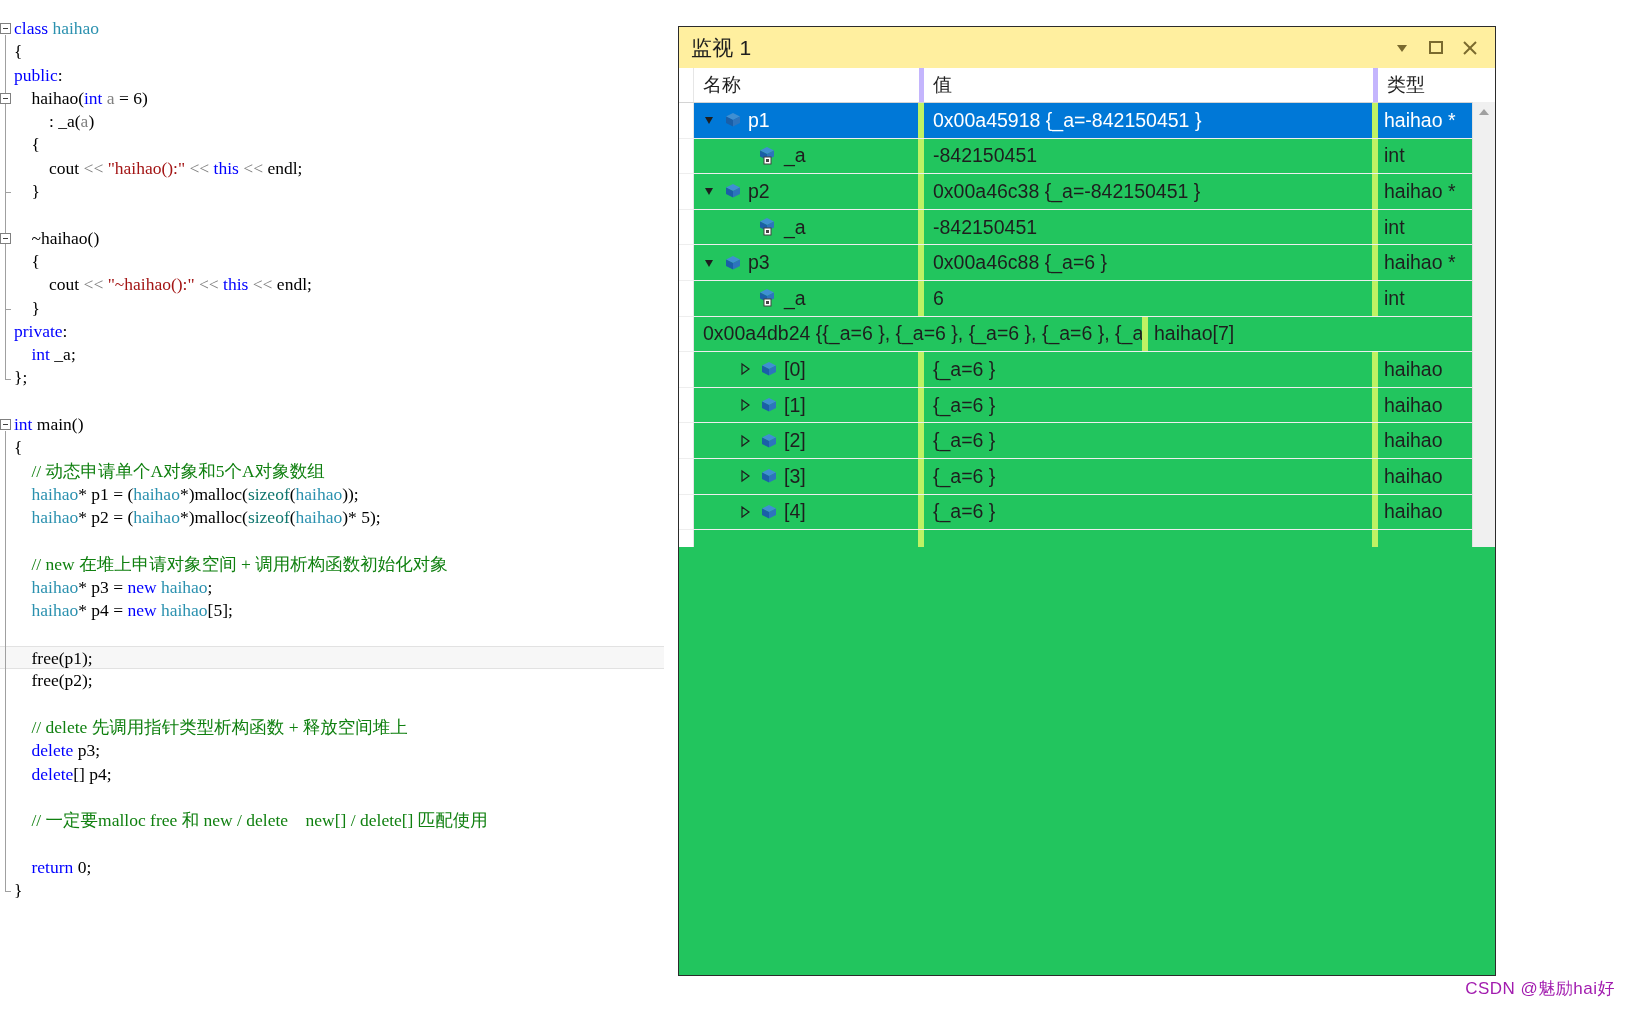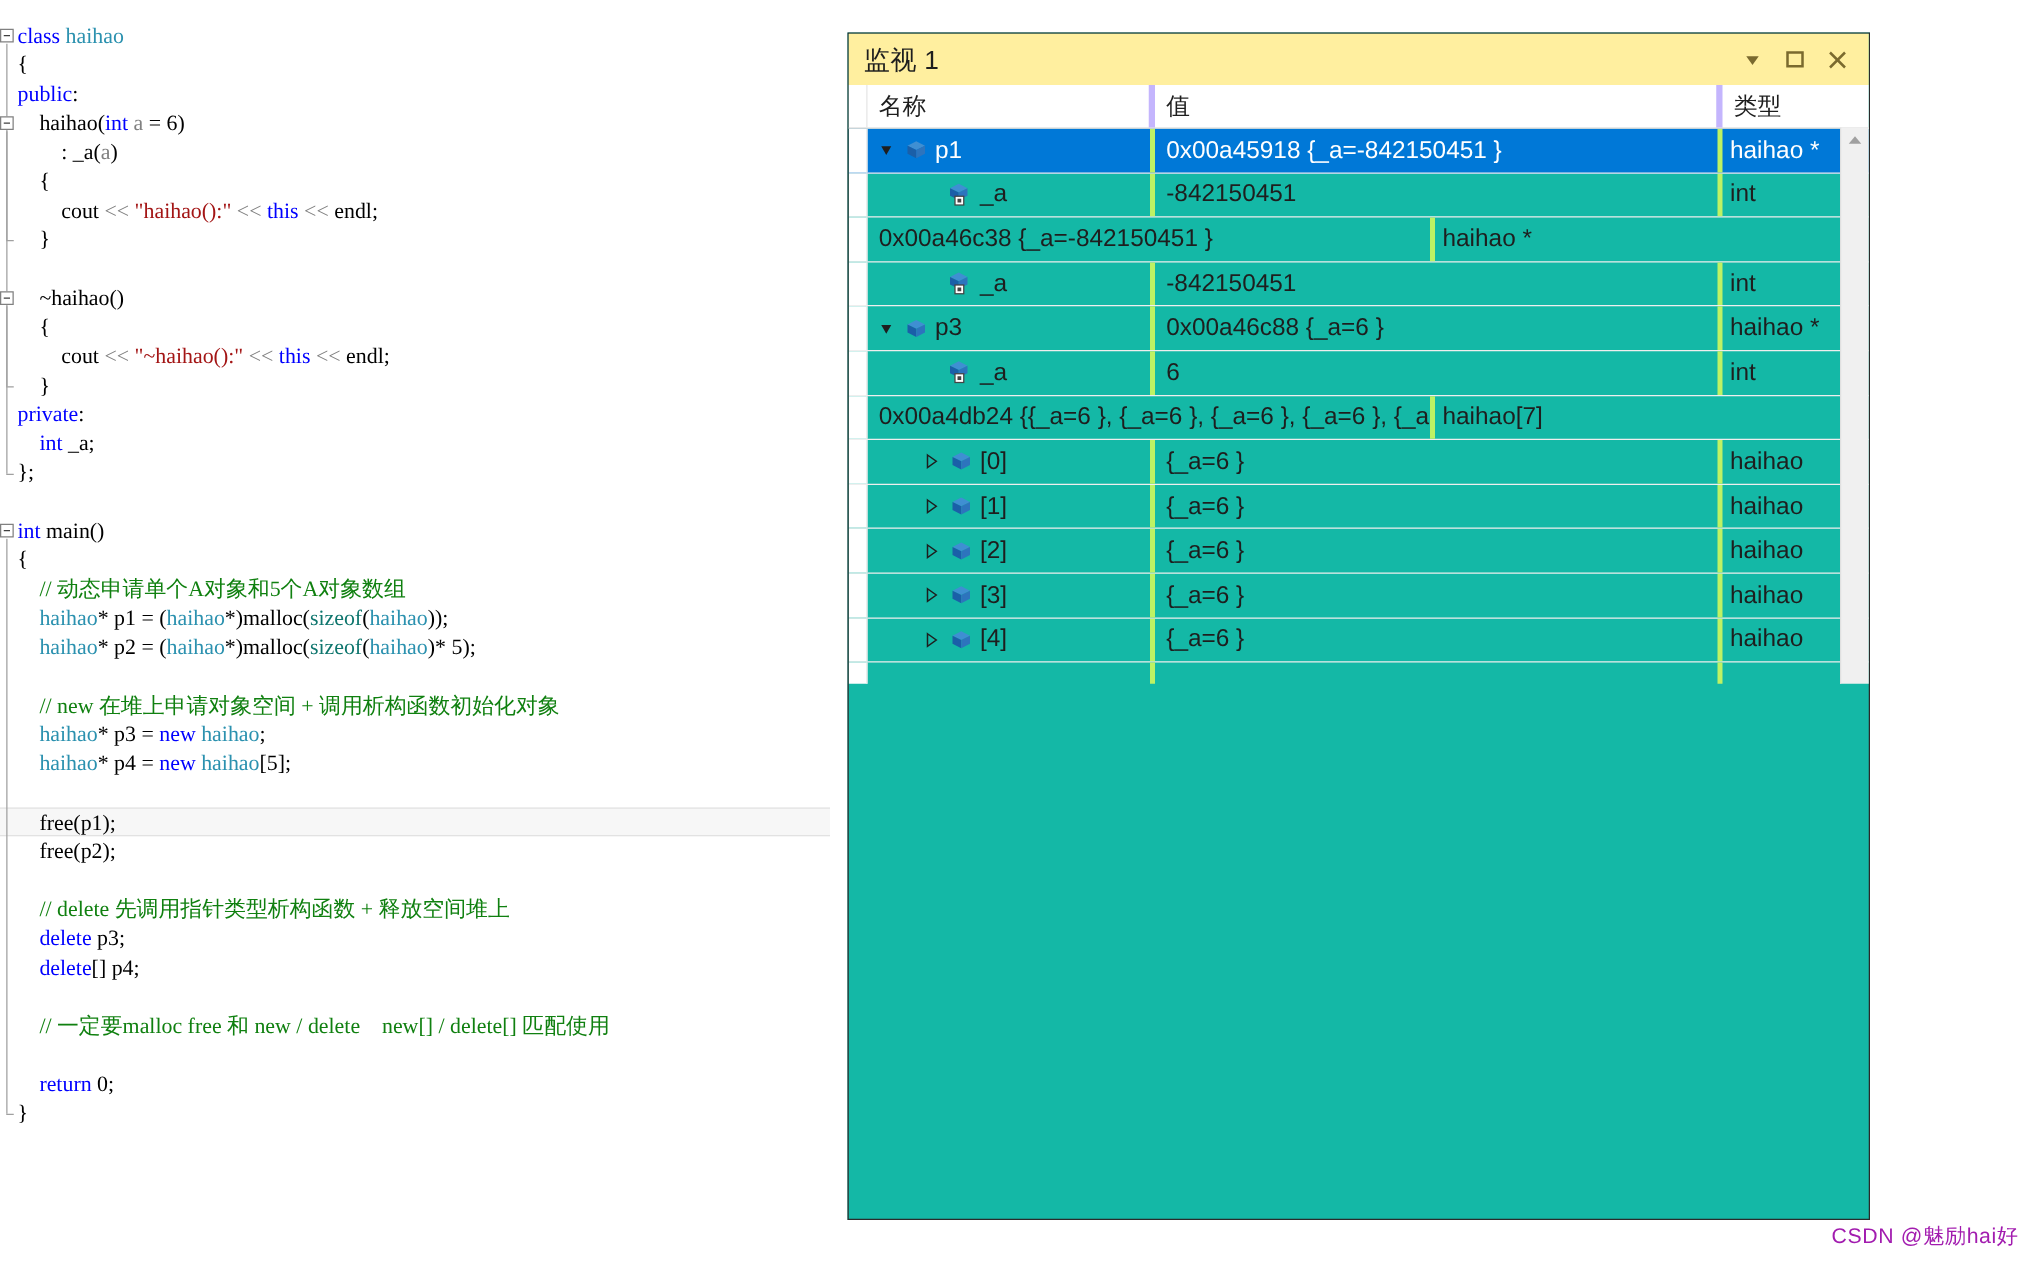--- a/index.html
+++ b/index.html
@@ -87,21 +87,21 @@
     background: #a0a0a0;
   }
 
   
   #watch {
     position: absolute;
     left: 678px;
     top: 26px;
     width: 818px;
     height: 950px;
-    background: #14b8a6;
+    background: #22c55e;
     border: 1px solid #2b2b2b;
     box-sizing: border-box;
   }
   .wtitle {
     height: 41px;
     background: #ffef9f;
     display: flex;
     align-items: center;
     padding: 0 8px 0 12px;
     box-sizing: border-box;
@@ -176,21 +176,21 @@
   }
   .wrow.selected .gutter { background: #ffffff; }
   .cell {
     display: flex;
     align-items: center;
     font-size: 19.5px;
     color: #1e1e1e;
     box-sizing: border-box;
     overflow: hidden;
     white-space: nowrap;
-    border-right: 4px solid #bef264;
+    border-right: 6px solid #bef264;
   }
   .cell.name  { width: 230px; flex: 0 0 230px; padding-left: 4px; }
   .cell.value { width: 454px; flex: 0 0 454px; padding-left: 9px; }
   .cell.type  { flex: 1 1 auto; padding-left: 6px; border-right: none; }
 
   .twisty {
     width: 22px;
     flex: 0 0 22px;
     display: flex;
     align-items: center;
@@ -320,20 +320,35 @@
                 <rect x="8" y="13" width="3" height="3" fill="#444"></rect>
               </svg>
             </span>
             <span class="nlabel">_a</span>
           </div>
           <div class="cell value">-842150451</div>
           <div class="cell type">int</div>
         </div>
         <div class="wrow">
           <div class="gutter"></div>
+          <div class="cell name" style="padding-left: 4px;">
+            <span class="twisty">
+              <svg width="14" height="14" viewBox="0 0 14 14">
+                <polygon points="3,4 11,4 7,11" fill="#1e1e1e"></polygon>
+              </svg>
+            </span>
+            <span class="objicon">
+              <svg width="20" height="20" viewBox="0 0 20 20">
+                <polygon points="10,3 17,6.5 10,10 3,6.5" fill="#3f8fd2"></polygon>
+                <polygon points="3,6.5 10,10 10,16.5 3,13" fill="#1a5fa8"></polygon>
+                <polygon points="17,6.5 10,10 10,16.5 17,13" fill="#2d74bd"></polygon>
+              </svg>
+            </span>
+            <span class="nlabel">p2</span>
+          </div>
           <div class="cell value">0x00a46c38 {_a=-842150451 }</div>
           <div class="cell type">haihao *</div>
         </div>
         <div class="wrow">
           <div class="gutter"></div>
           <div class="cell name" style="padding-left: 40px;">
             <span class="twisty"></span>
             <span class="objicon">
               <svg width="22" height="20" viewBox="0 0 22 20">
                 <polygon points="9,1 16,4.5 9,8 2,4.5" fill="#3f8fd2"></polygon>

